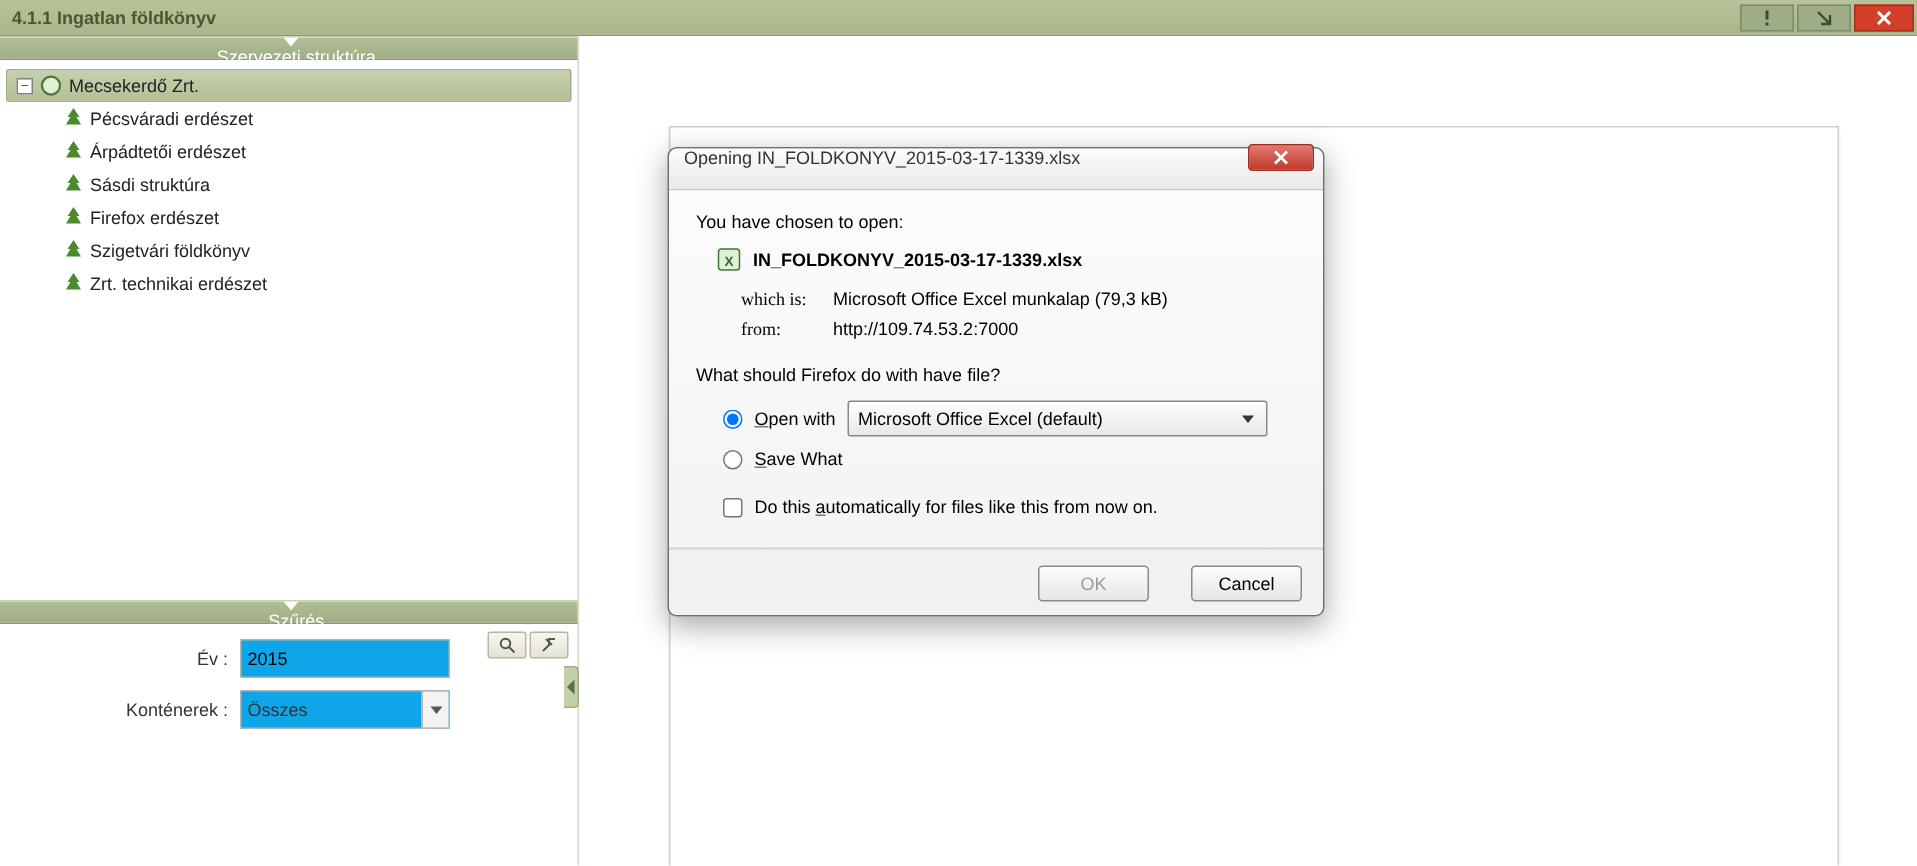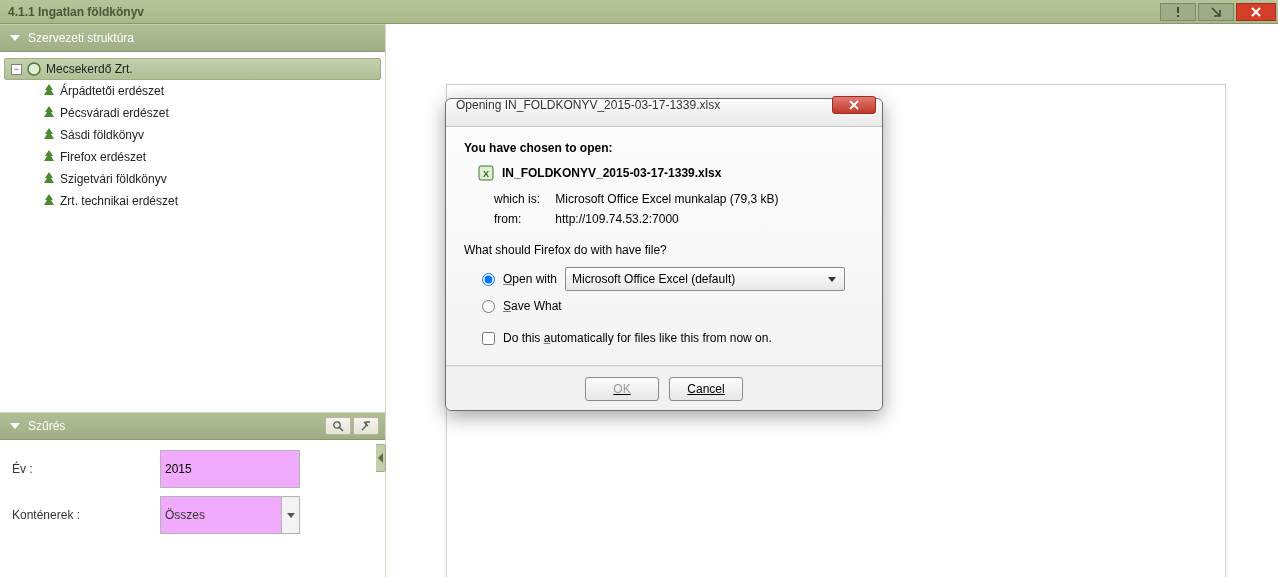--- a/index.html
+++ b/index.html
@@ -22,24 +22,24 @@
   }
   .titlebar .btn.close { background:#d43f2a; color:#fff; border-color:#a52f1f; font-weight:bold; width:40px;}
   .titlebar .btn svg { width:12px; height:12px; }
 
   
   .body { display:flex; height:calc(577px - 24px); }
   .left { width:386px; display:flex; flex-direction:column; border-right:1px solid #cfd8c0; background:#fff; position:relative;}
   .right { flex:1; position:relative; background:#fff;}
 
   .panel-header {
-    height:28px; background:linear-gradient(#b0bf95,#9fae85);
+    height:16px; background:linear-gradient(#b0bf95,#9fae85);
     border-top:1px solid #c8d3b2; border-bottom:1px solid #8a9672;
     display:flex; align-items:center; padding-left:10px;
-    color:#fff; font-size:12px;
+    color:#fff; font-size:12px;flex-direction:column;
   }
   .panel-header .caret {
     width:0;height:0;border-left:5px solid transparent;border-right:5px solid transparent;border-top:6px solid #fff;
     margin-right:8px;
   }
   .panel-header.filter .right-tools{
     margin-left:auto; display:flex; gap:2px; margin-right:6px;
   }
   .tool-btn{
     width:26px;height:18px;background:linear-gradient(#f7f5ef,#e6e4d6);
@@ -57,23 +57,23 @@
     width:11px;height:11px;border:1px solid #808080;background:#fff;
     display:flex;align-items:center;justify-content:center;font-size:9px;line-height:9px;color:#555;
   }
   .node-icon{width:16px;height:16px;display:flex;align-items:center;justify-content:center;}
   .node-icon.company svg circle{stroke:#4a7a3b;fill:#dff0d4;}
   .leaf-icon{color:#4c8a2f;font-size:14px;line-height:14px;position:relative;}
   .leaf-icon svg{width:14px;height:14px;}
 
   .filter-body{ padding:10px 12px 12px 12px; font-size:12px; color:#333;}
   .form-row{display:flex;align-items:center;margin-bottom:8px;}
-  .form-row label{width:140px;margin-right:8px;}
+  .form-row label{width:140px;text-align:right;margin-right:8px;}
   .form-row input, .form-row .combo{
-    height:38px;border:1px solid #b5b5b5;background:#f0abfc;padding:2px 4px;font-size:12px;
+    height:26px;border:1px solid #b5b5b5;background:#0ea5e9;padding:2px 4px;font-size:12px;
   }
   .form-row input{width:140px;}
   .combo{width:140px;display:flex;align-items:center;position:relative;}
   .combo .val{flex:1;}
   .combo .arrow{
     width:18px;height:100%;border-left:1px solid #b5b5b5;
     display:flex;align-items:center;justify-content:center;position:absolute;right:0;top:0;background:#f3f3f3;
   }
   .combo .arrow::after{content:"";width:0;height:0;border-left:4px solid transparent;border-right:4px solid transparent;border-top:5px solid #555;}
 
@@ -109,43 +109,43 @@
   }
   .dlg-title .t{flex:1;font-size:12px;color:#333;}
   .dlg-close{
     width:44px;height:18px;border-radius:3px;
     background:linear-gradient(#e27a72,#c0392b);
     border:1px solid #9a2d21;display:flex;align-items:center;justify-content:center;
     color:#fff;font-weight:bold;cursor:pointer;
   }
   .dlg-close svg{width:12px;height:10px;}
   .dlg-body{padding:14px 18px 4px 18px;}
-  .dlg-body .intro{margin-bottom:10px;font-weight:bold;}
+  .dlg-body .intro{margin-bottom:10px;}
   .file-line{display:flex;align-items:center;gap:8px;margin:4px 0 8px 14px;}
   .file-line .xicon{width:16px;height:16px;}
   .file-line .fname{font-weight:bold;}
   .meta{margin-left:30px;line-height:20px;}
-  .meta .lbl{display:inline-block;width:58px;}
+  .meta .lbl{display:inline-block;width:58px;font-family:Liberation Serif, serif;}
   .question{margin-top:14px;margin-bottom:10px;}
   .option{display:flex;align-items:center;gap:8px;margin:8px 0 8px 18px;}
   .option input[type=radio]{margin:0;}
   .dropdown{
     flex:1;height:24px;border:1px solid #8a8a8a;border-radius:2px;
     background:linear-gradient(#fefefe,#e8e8e8);
     display:flex;align-items:center;padding:0 6px;position:relative;max-width:280px;
   }
   .dropdown::after{
     content:"";position:absolute;right:8px;top:9px;
     width:0;height:0;border-left:4px solid transparent;border-right:4px solid transparent;border-top:5px solid #333;
   }
   .chk{display:flex;align-items:center;gap:8px;margin:18px 0 10px 18px;}
   .dlg-sep{height:1px;background:#d0d0d0;margin:6px 0 0 0;}
   .dlg-buttons{
-    height:44px;display:flex;align-items:center;justify-content:center;gap:10px;padding:0 14px;
-    background:#f1f1f1;border-radius:0 0 6px 6px;border-top:1px solid #e3e3e3;text-decoration:underline;
+    height:44px;display:flex;align-items:center;justify-content:flex-end;gap:28px;padding:0 14px;
+    background:#f1f1f1;border-radius:0 0 6px 6px;border-top:1px solid #e3e3e3;
   }
   .dlg-buttons button{
     width:74px;height:24px;border:1px solid #8a8a8a;border-radius:3px;
     background:linear-gradient(#fdfdfd,#e6e6e6);font-size:12px;cursor:pointer;
   }
   .dlg-buttons button:disabled{color:#9a9a9a;cursor:default;}
 
   .underline{ text-decoration: underline; text-decoration-color: rgba(0,0,0,0.5);}
 </style>
 </head>
@@ -187,33 +187,33 @@
           <svg viewBox="0 0 16 16">
               <circle cx="8" cy="8" r="6" stroke-width="1.5"></circle>
             </svg>
         </span>
         <span class="text">Mecsekerdő Zrt.</span>
       </div>
       <div class="tree-row indent1">
         <span class="leaf-icon"><svg viewBox="0 0 14 14">
               <path d="M7 1 L3 7 H5 L2 12 H12 L9 7 H11 Z" fill="#4c8a2f"></path>
             </svg></span>
+        <span class="text">Pécsváradi erdészet</span>
+      </div>
+      <div class="tree-row indent1">
+        <span class="leaf-icon"><svg viewBox="0 0 14 14">
+              <path d="M7 1 L3 7 H5 L2 12 H12 L9 7 H11 Z" fill="#4c8a2f"></path>
+            </svg></span>
         <span class="text">Árpádtetői erdészet</span>
       </div>
       <div class="tree-row indent1">
         <span class="leaf-icon"><svg viewBox="0 0 14 14">
               <path d="M7 1 L3 7 H5 L2 12 H12 L9 7 H11 Z" fill="#4c8a2f"></path>
             </svg></span>
-        <span class="text">Pécsváradi erdészet</span>
-      </div>
-      <div class="tree-row indent1">
-        <span class="leaf-icon"><svg viewBox="0 0 14 14">
-              <path d="M7 1 L3 7 H5 L2 12 H12 L9 7 H11 Z" fill="#4c8a2f"></path>
-            </svg></span>
-        <span class="text">Sásdi földkönyv</span>
+        <span class="text">Sásdi struktúra</span>
       </div>
       <div class="tree-row indent1">
         <span class="leaf-icon"><svg viewBox="0 0 14 14">
               <path d="M7 1 L3 7 H5 L2 12 H12 L9 7 H11 Z" fill="#4c8a2f"></path>
             </svg></span>
         <span class="text">Firefox erdészet</span>
       </div>
       <div class="tree-row indent1">
         <span class="leaf-icon"><svg viewBox="0 0 14 14">
               <path d="M7 1 L3 7 H5 L2 12 H12 L9 7 H11 Z" fill="#4c8a2f"></path>

